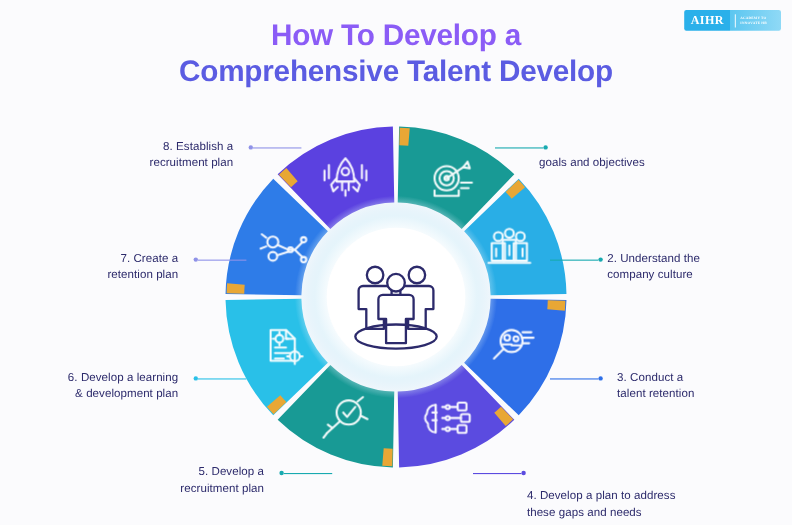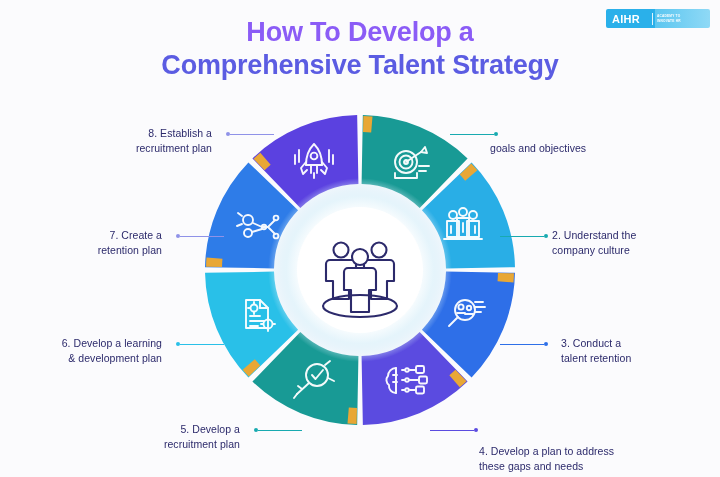--- a/index.html
+++ b/index.html
@@ -6,24 +6,24 @@
   body{
     width:720px;height:477px;
     background:#fbfbfd;
     font-family:"Liberation Sans", sans-serif;
     overflow:hidden;
     position:relative;
   }
   
   #logo{
     position:absolute;top:9px;right:10px;
-    height:19px;width:104px;
+    height:19px;width:88px;
     background:linear-gradient(90deg,#2ab0ea 0%,#2ab0ea 47%,#5bc6f0 47%,#8fd9f6 100%);
     border-radius:2px;
-    display:flex;align-items:center;
+    display:flex;align-items:center;font-family:Liberation Serif, serif;
   }
   #logo .lg-main{
     color:#ffffff;font-weight:bold;font-size:11px;
     letter-spacing:.3px;padding-left:6px;width:40px;
   }
   #logo .lg-div{width:1px;height:12px;background:#ffffff;opacity:.85;}
   #logo .lg-sub{
     color:#ffffff;font-size:3.2px;line-height:4.2px;
     padding-left:4px;font-weight:bold;letter-spacing:.2px;
   }
@@ -65,21 +65,21 @@
   <span class="lg-main">AIHR</span>
   <span class="lg-div"></span>
   <span class="lg-sub">
     <span>ACADEMY TO</span><br>
     <span>INNOVATE HR</span>
   </span>
 </div>
 
 <div id="title">
   <span class="t1">How To Develop a</span>
-  <span class="t2">Comprehensive Talent Strategy</span>
+  <span class="t2">Comprehensive Talent Develop</span>
 </div>
 
 <div id="wheel">
 <svg width="322" height="322" viewBox="0 0 322 322" xmlns="http://www.w3.org/2000/svg">
   <defs>
     <radialGradient id="glow" cx="50%" cy="50%" r="50%">
       <stop offset="0%" stop-color="#ffffff" stop-opacity="1"></stop>
       <stop offset="62%" stop-color="#ffffff" stop-opacity="1"></stop>
       <stop offset="80%" stop-color="#e4f4fb" stop-opacity=".95"></stop>
       <stop offset="100%" stop-color="#cfe9f8" stop-opacity="0"></stop>

